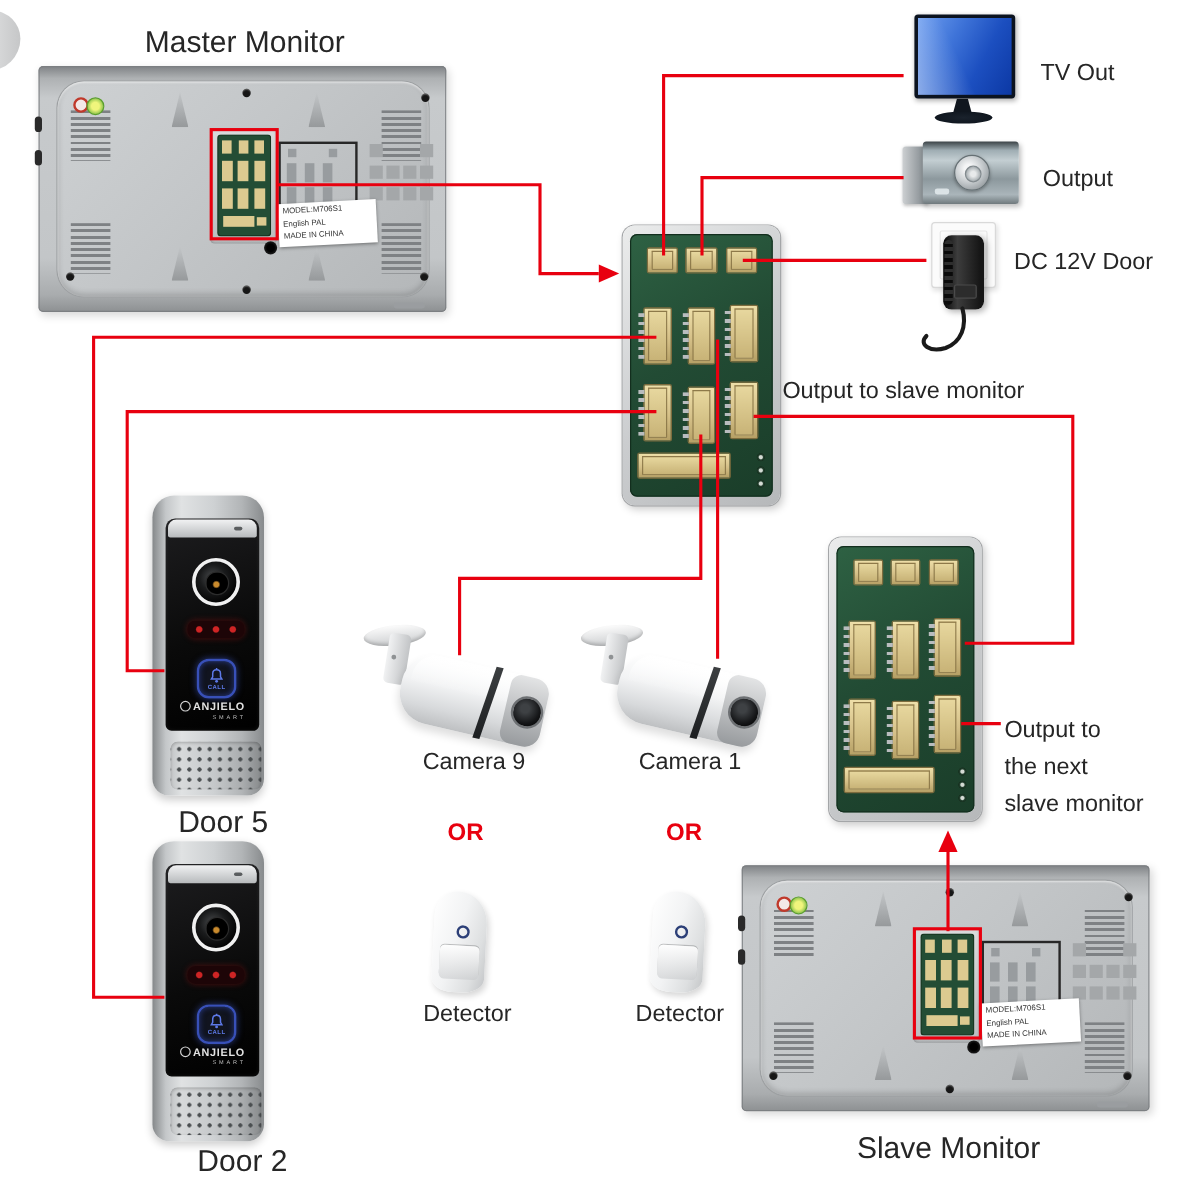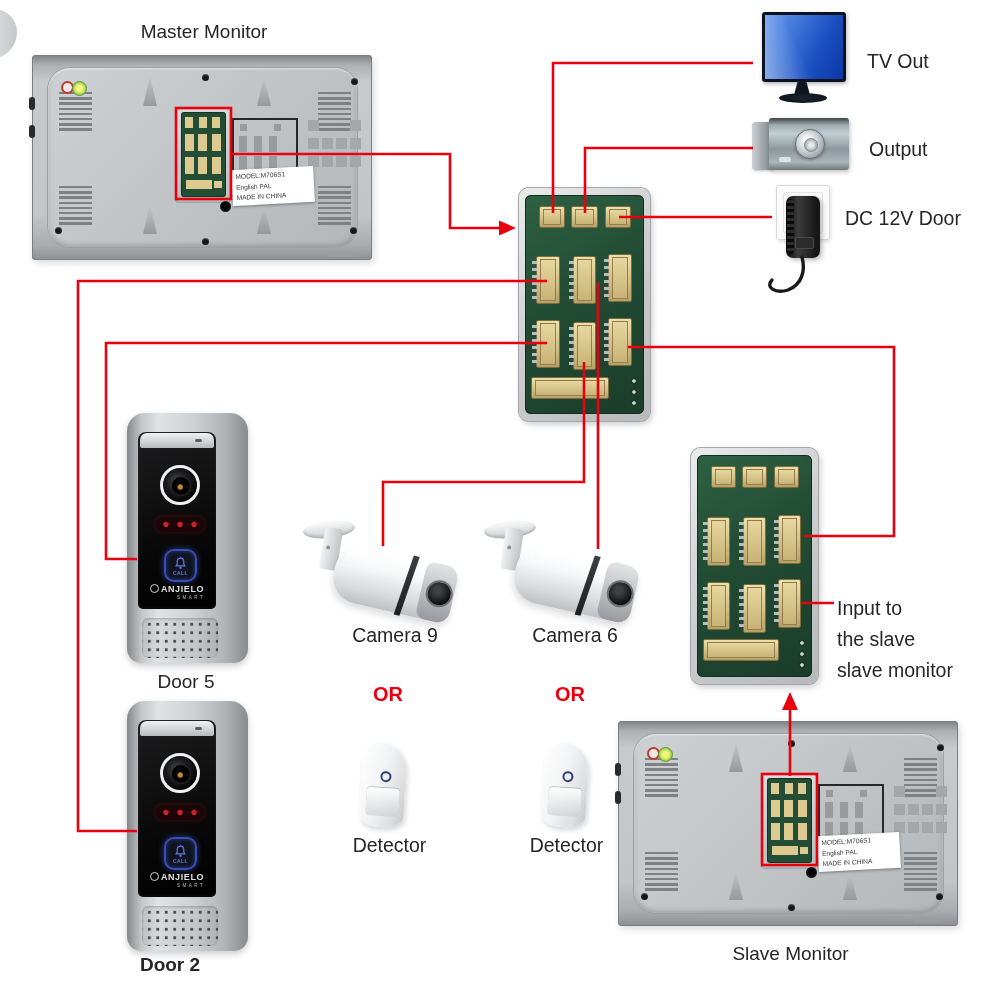--- a/index.html
+++ b/index.html
@@ -7,21 +7,21 @@
   #canvas {
     position: relative; width: 1000px; height: 1000px;
     background: var(--background, #fff);
     font-family: "Liberation Sans", sans-serif;
     color: var(--text-color, #262626);
     overflow: hidden;
   }
   .abs { position: absolute; }
   .lbl { position: absolute; font-size: 19.5px; color: var(--text-color,#262626); white-space: nowrap; }
   .lbl.center { text-align: center; }
-  .lbl.big { font-size: 19px; }
+  .lbl.big { font-size: 25px; }
   .lbl.red { color: var(--accent-red,#e8000f); font-weight: bold; font-size: 20px; }
 
   
   .corner-blob { position:absolute; left:-16px; top:9px; width:33px; height:50px;
     background: linear-gradient(90deg,#e3e4e5,#c6c7c8); border-radius: 0 26px 30px 0; }
 
   
   .monitor { position: absolute; width: 340px; height: 205px; }
   .mon-case { position:absolute; inset:0; border-radius:4px;
     background: linear-gradient(180deg,#7e8184 0%,#aeb1b3 5%,#c7cacc 13%,#c3c6c8 78%,#a9acae 93%,#8d9092 100%);
@@ -137,21 +137,21 @@
   .psu-plate::after { content:""; position:absolute; inset:6px; border:1px solid #e6e6e6; border-radius:2px; }
   .psu-body { position:absolute; left:10px; top:11px; width:34px; height:62px; border-radius:7px;
     background: linear-gradient(90deg,#060606,#3d3d3d 35%,#161616 90%);
     box-shadow: 2px 2px 5px rgba(0,0,0,.3); }
   .psu-body::before { content:""; position:absolute; left:1px; top:4px; bottom:4px; width:7px; border-radius:5px;
     background: repeating-linear-gradient(180deg,#2e2e2e 0 3px,#0a0a0a 3px 6px); }
   .psu-label { position:absolute; left:9px; bottom:9px; width:19px; height:12px;
     background:#2c2c2c; border:1px solid #4a4a4a; border-radius:2px; }
 
   
-  .door { position:absolute; width:121px; height:250px;text-decoration:underline; }
+  .door { position:absolute; width:93px; height:250px;text-decoration:underline; }
   .door-shell { position:absolute; inset:0; border-radius:18px 18px 14px 14px;
     background: linear-gradient(90deg,#85888a 0%,#c4c7c9 12%,#e0e2e3 26%,#ced1d3 55%,#b2b5b7 80%,#888b8d 100%);
     box-shadow: 0 3px 7px rgba(0,0,0,.2); }
   .door-panel { position:absolute; left:11px; top:19px; width:78px; height:177px; border-radius:8px 8px 5px 5px;
     background: linear-gradient(160deg,#1d1d1f 0%,#0a0a0a 55%,#000 100%);
     box-shadow: inset 0 0 4px rgba(255,255,255,.08); }
   .door-cap { position:absolute; left:13px; top:20px; width:74px; height:15px; border-radius:7px 7px 2px 2px;
     background: linear-gradient(180deg,#f1f2f3,#b7babc); }
   .door-mic { position:absolute; right:12px; top:6px; width:7px; height:3px; border-radius:2px; background:#5a5d5f; }
   .door-lens { position:absolute; left:33px; top:52px; width:40px; height:40px; border-radius:50%;
@@ -230,33 +230,34 @@
 <body>
 
 <div id="canvas">
 
   <div class="corner-blob"></div>
 
   <div class="lbl big center" style="left:118px; top:21px; width:172px;">Master Monitor</div>
   <div class="lbl" style="left:867px; top:50px;">TV Out</div>
   <div class="lbl" style="left:869px; top:138px;">Output</div>
   <div class="lbl" style="left:845px; top:207px;">DC 12V Door</div>
+  <div class="lbl" style="left:652px; top:315px;">Output to slave monitor</div>
   <div class="abs" style="left:837px; top:593px; line-height:31px; font-size:19.5px;">
-    <div>Input to</div>
-    <div>the slave</div>
+    <div>Output to</div>
+    <div>the next</div>
     <div>slave monitor</div>
   </div>
   <div class="lbl center" style="left:328px; top:624px; width:134px;">Camera 9</div>
-  <div class="lbl center" style="left:508px; top:624px; width:134px;">Camera 6</div>
+  <div class="lbl center" style="left:508px; top:624px; width:134px;">Camera 1</div>
   <div class="lbl red center" style="left:357px; top:683px; width:62px;">OR</div>
   <div class="lbl red center" style="left:539px; top:683px; width:62px;">OR</div>
   <div class="lbl center" style="left:342px; top:834px; width:95px;">Detector</div>
   <div class="lbl center" style="left:519px; top:834px; width:95px;">Detector</div>
   <div class="lbl big center" style="left:124px; top:671px; width:124px;">Door 5</div>
-  <div class="lbl big center" style="left:108px; top:954px; width:124px;font-weight:bold;">Door 2</div>
+  <div class="lbl big center" style="left:140px; top:954px; width:124px;">Door 2</div>
   <div class="lbl big center" style="left:698px; top:943px; width:185px;">Slave Monitor</div>
 
   <div class="monitor" style="left:32px; top:55px;">
     <div class="mon-case"></div>
     <div class="mon-panel"></div>
     <div class="nub" style="left:-3px; top:42px;"></div>
     <div class="nub" style="left:-3px; top:70px;"></div>
     <div class="vent" style="left:27px; top:37px;"></div>
     <div class="vent" style="left:286px; top:37px;"></div>
     <div class="vent" style="left:27px; top:131px;"></div>

